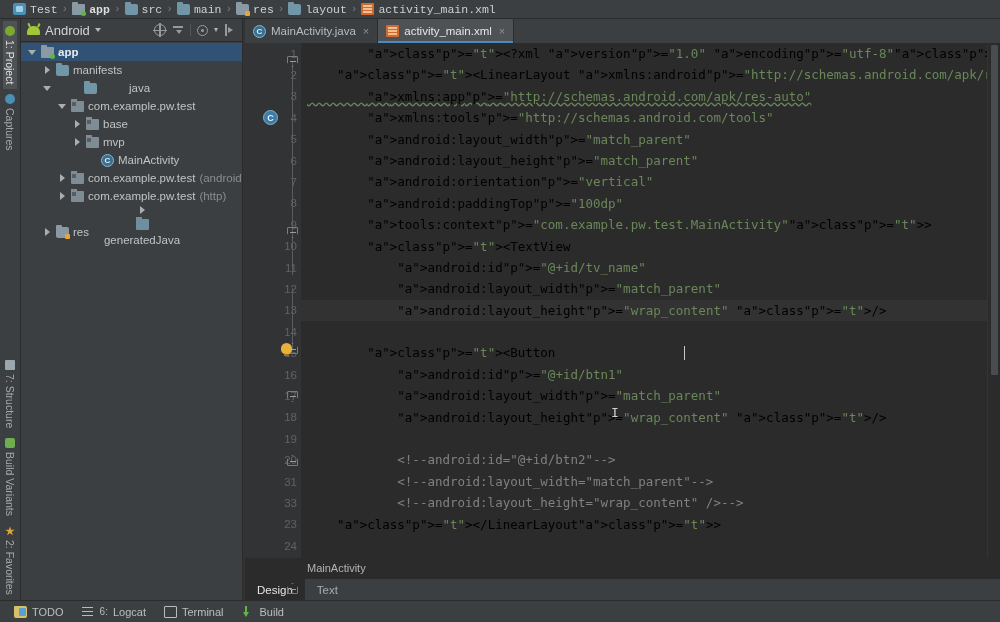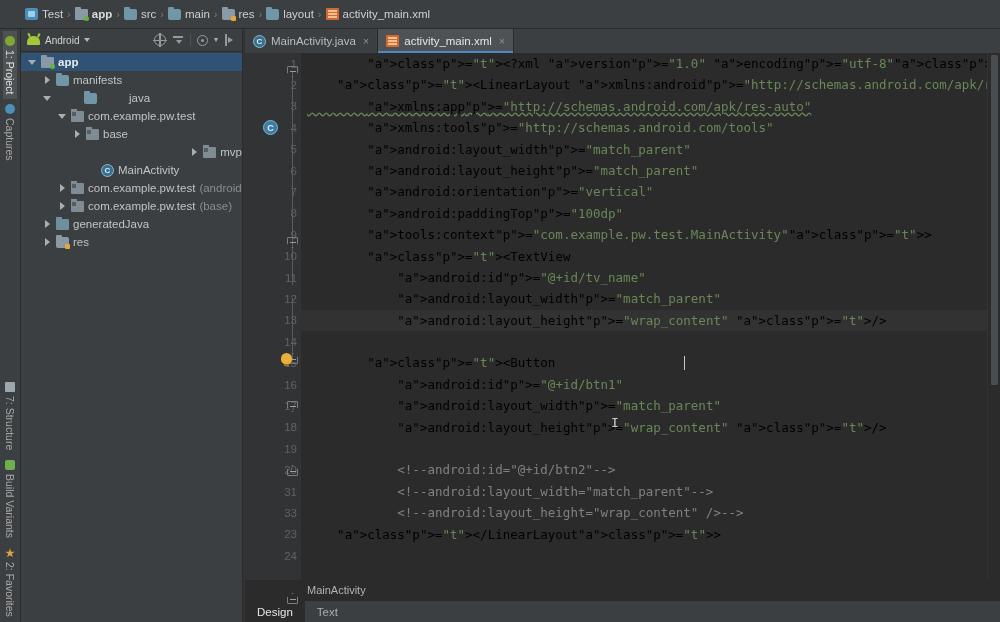--- a/index.html
+++ b/index.html
@@ -6,23 +6,24 @@
   html, body {
     width: 1000px; height: 622px;
     background: #3c3f41;
     font-family: "Liberation Sans", sans-serif;
     overflow: hidden;
   }
   .app { position: relative; width: 1000px; height: 622px; display: flex; flex-direction: column; }
 
   
   .crumbbar {
-    height: 29px; background: #3c3f41; display: flex; align-items: center;
-    padding-left: 22px; font-size: 11.5px; color: #bbbbbb; flex: none;
+    height: 19px; background: #3c3f41; display: flex; align-items: center;
+    padding-left: 10px; font-size: 11.5px; color: #bbbbbb; flex: none;
     border-bottom: 1px solid #2b2b2b;
+    font-family: Liberation Mono, monospace;
   }
   .crumb { display: flex; align-items: center; gap: 4px; padding: 0 3px; }
   .crumb .ctext { color: #cfcfcf; }
   .crumb.bold .ctext { font-weight: bold; color: #dcdcdc; }
   .crumb-sep { color: #7a7a7a; font-size: 11px; padding: 0 1px; }
 
   
   .ic { display: inline-block; position: relative; flex: none; }
   .ic-folder { width: 13px; height: 11px; background: #8a9aa5; border-radius: 1px 2px 2px 2px; }
   .ic-folder:before { content:""; position:absolute; left:0; top:-2px; width:6px; height:3px; background:#8a9aa5; border-radius:1px 1px 0 0;}
@@ -67,21 +68,21 @@
   .ric { width: 10px; height: 10px; flex: none; border-radius: 2px; }
   .ric.proj { background:#7ea832; border-radius:50%; }
   .ric.cap { background:#4a8fb5; border-radius:50%; }
   .ric.struct { background:#9aa7ad; border-radius:1px; }
   .ric.bv { background:#6fae4e; }
   .ric.fav { background:#d9a53b; clip-path: polygon(50% 0,61% 35%,98% 35%,68% 57%,79% 91%,50% 70%,21% 91%,32% 57%,2% 35%,39% 35%); }
 
   
   .projpanel { width: 222px; background: #3c3f41; display: flex; flex-direction: column; flex: none; border-right: 1px solid #2b2b2b; }
   .proj-head { height: 23px; display: flex; align-items: center; padding: 0 4px 0 6px; gap: 5px; border-bottom: 1px solid #2b2b2b; }
-  .proj-title { font-size: 10px; color: #d2d2d2; }
+  .proj-title { font-size: 13px; color: #d2d2d2; }
   .caret-dn { width:0;height:0;border-left:3.5px solid transparent;border-right:3.5px solid transparent;border-top:4px solid #b6b6b6; }
   .head-tools { margin-left:auto; display:flex; align-items:center; gap:6px; padding-right:2px; }
   .tool { width:12px;height:12px;position:relative;opacity:.8; }
   .t-locate { border:1.5px solid #b0b0b0;border-radius:50%; }
   .t-locate:after{content:"";position:absolute;left:4.5px;top:-2px;width:1.5px;height:14px;background:#b0b0b0;}
   .t-locate:before{content:"";position:absolute;top:4.5px;left:-2px;height:1.5px;width:14px;background:#b0b0b0;}
   .t-collapse:before{content:"";position:absolute;left:1px;top:2px;width:10px;height:1.5px;background:#b0b0b0;}
   .t-collapse:after{content:"";position:absolute;left:4px;top:6px;width:0;height:0;border-left:3px solid transparent;border-right:3px solid transparent;border-top:4px solid #b0b0b0;}
   .t-divider{width:1px;height:12px;background:#555;}
   .t-gear{width:11px;height:11px;border:1.6px solid #b0b0b0;border-radius:50%;}
@@ -281,21 +282,21 @@
             <span class="ic ic-pkg"></span>
             <span class="tlabel">com.example.pw.test</span>
           </div>
           <div class="trow" style="padding-left: 51px; text-align: center;">
             <span class="tw">
               <span class="tri-r"></span>
             </span>
             <span class="ic ic-pkg"></span>
             <span class="tlabel">base</span>
           </div>
-          <div class="trow" style="padding-left: 51px; justify-content: flex-end;">
+          <div class="trow" style="padding-left: 51px;">
             <span class="tw">
               <span class="tri-r"></span>
             </span>
             <span class="ic ic-pkg"></span>
             <span class="tlabel">mvp</span>
           </div>
           <div class="trow" style="padding-left: 66px;">
             <span class="tw"></span>
             <span class="ic ic-class">C</span>
             <span class="tlabel">MainActivity</span>
@@ -307,23 +308,23 @@
             <span class="ic ic-pkg"></span>
             <span class="tlabel">com.example.pw.test</span>
             <span class="tdim">(androidTest)</span>
           </div>
           <div class="trow" style="padding-left: 36px;">
             <span class="tw">
               <span class="tri-r"></span>
             </span>
             <span class="ic ic-pkg"></span>
             <span class="tlabel">com.example.pw.test</span>
-            <span class="tdim">(base)</span>
-          </div>
-          <div class="trow" style="padding-left: 21px;">
+            <span class="tdim">(http)</span>
+          </div>
+          <div class="trow" style="padding-left: 21px; flex-direction: column;">
             <span class="tw">
               <span class="tri-r"></span>
             </span>
             <span class="ic ic-gen"></span>
             <span class="tlabel">generatedJava</span>
           </div>
           <div class="trow" style="padding-left: 21px;">
             <span class="tw">
               <span class="tri-r"></span>
             </span>
@@ -429,13 +430,32 @@
         <span>MainActivity</span>
       </div>
 
       <div class="dttabs" id="dttabs">
           <div class="dtt active">Design</div>
           <div class="dtt">Text</div>
         </div>
     </div>
   </div>
 
+  <div class="statusbar" id="statusbar">
+      <div class="sbitem">
+        <span class="si si-todo"></span>
+        <span>TODO</span>
+      </div>
+      <div class="sbitem">
+        <span class="si si-logcat"></span>
+        <span class="logcat-mark">6:</span>
+        <span>Logcat</span>
+      </div>
+      <div class="sbitem">
+        <span class="si si-term"></span>
+        <span>Terminal</span>
+      </div>
+      <div class="sbitem">
+        <span class="si si-build"></span>
+        <span>Build</span>
+      </div>
+    </div>
 </div>
 
 </body></html>

